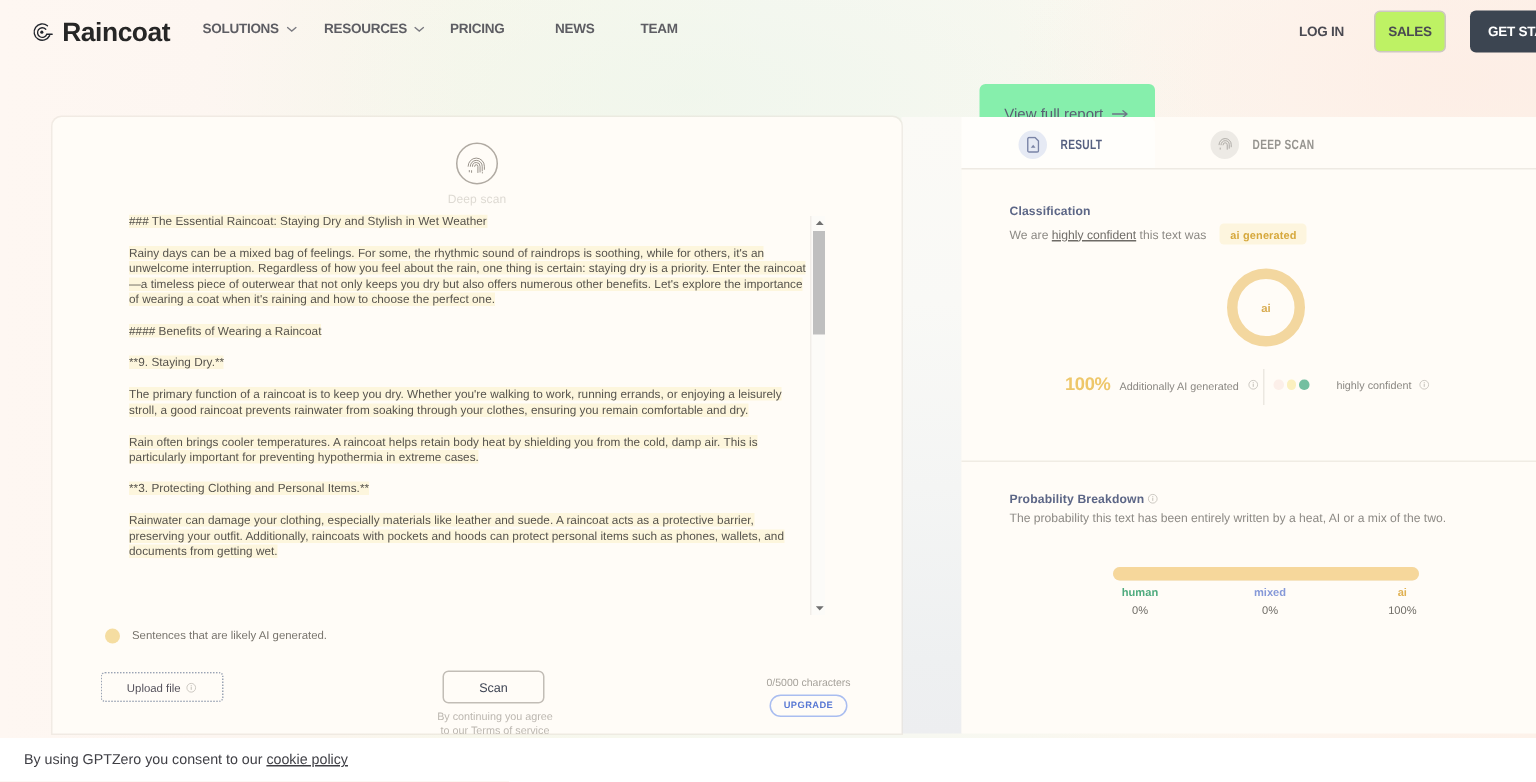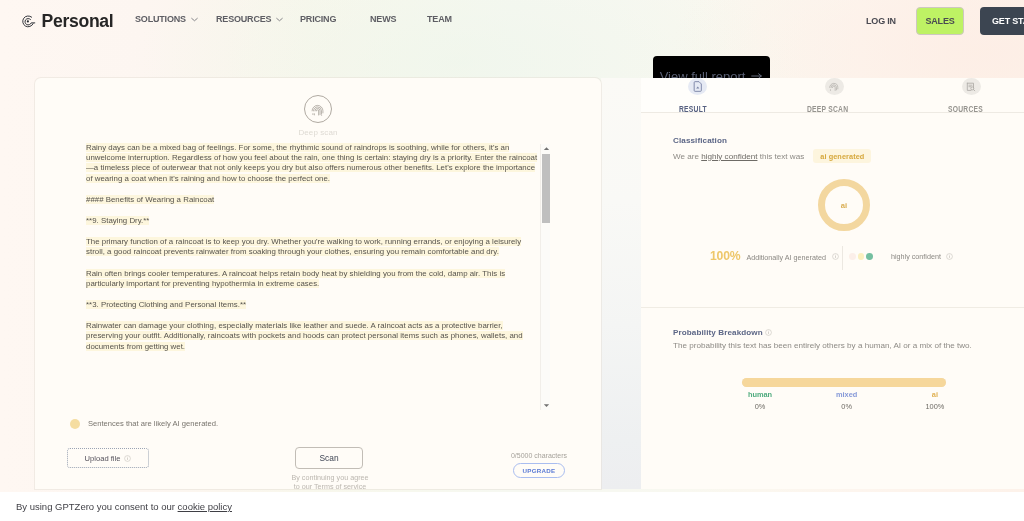--- a/index.html
+++ b/index.html
@@ -117,35 +117,35 @@
   .upgrade {
     position:absolute; left:513px; top:463px; width:52px; height:15px;
     border:1.2px solid #a9bdf0; border-radius:8px; background:#fffcf7;
     display:flex; align-items:center; justify-content:center;
     font-size:6.2px; font-weight:bold; letter-spacing:0.3px; color:#5878d4;
   }
 
   
   .view-report {
     position:absolute; left:653px; top:56px; width:117px; height:40px;
-    background:#000000; border-radius:4px 4px 0 0;
+    background:#86efac; border-radius:4px 4px 0 0;
     display:flex; align-items:center; justify-content:center; gap:6px;
-    font-size:13px; color:#595f73;
+    font-size:10px; color:#595f73;
   }
   .right-panel {
     position:absolute; left:641px; top:78px; width:383px; height:411px;
     background:#fffcf7;
   }
   .tabs { position:absolute; left:0; top:0; width:383px; height:34px; }
   .tab-active-bg {
     position:absolute; left:0; top:0; width:129px; height:34px;
     background:#fffefb; border-radius:0 5px 0 0;
   }
   .tab {
-    position:absolute; top:0; height:36px; display:flex; align-items:center; gap:9px;flex-direction:column;
+    position:absolute; top:0; height:36px; display:flex; align-items:center; gap:9px;
   }
   .tab-icon-bg {
     width:19px; height:19px; border-radius:50%; display:flex; align-items:center; justify-content:center;
   }
   .tab-label { font-size:8.9px; font-weight:bold; letter-spacing:0.3px; transform:scaleX(0.76); transform-origin:left center; }
   .tab-active .tab-icon-bg { background:#e6eaf4; }
   .tab-active .tab-label { color:#566080; }
   .tab-idle .tab-icon-bg { background:#edeae5; }
   .tab-idle .tab-label { color:#96948f; }
   .panel-divider { position:absolute; left:0; top:34px; width:383px; height:1px; background:#eeeae3; }
@@ -197,21 +197,21 @@
 
 <div class="nav">
   <div class="brand">
     <svg class="brand-logo" viewBox="0 0 24 24">
       <g fill="none" stroke="#23272e" stroke-width="1.55" stroke-linecap="round">
         <path d="M17.6 5.2 A9 9 0 1 0 20.0 16.2"></path>
         <path d="M15.7 9.0 A5.3 5.3 0 1 0 16.9 14.7 L22.8 14.7"></path>
       </g>
       <circle cx="11.4" cy="12.3" r="1.75" fill="#23272e"></circle>
     </svg>
-    <span class="brand-name">Personal</span>
+    <span class="brand-name">Raincoat</span>
   </div>
   <div class="nav-links">
     <div class="nav-link" style="left:0px">
       <span>SOLUTIONS</span>
       <svg class="caret" viewBox="0 0 10 6">
           <path d="M1 1.4 L5 4.8 L9 1.4" fill="none" stroke="#7a7a80" stroke-width="1.3" stroke-linecap="round"></path>
         </svg>
     </div>
     <div class="nav-link" style="left:81px">
       <span>RESOURCES</span>
@@ -243,20 +243,21 @@
         <path d="M7.6 20.4 v2.0"></path>
         <path d="M20.1 22.6 v0.5"></path>
       </g>
     </svg>
   </div>
 </div>
 <div class="deepscan-label">Deep scan</div>
 
 <div class="textarea-wrap">
   <div class="doc-text" id="doc-text">
+      <p><span class="hl">### The Essential Raincoat: Staying Dry and Stylish in Wet Weather</span></p>
       <p><span class="hl">Rainy days can be a mixed bag of feelings. For some, the rhythmic sound of raindrops is soothing, while for others, it's an unwelcome interruption. Regardless of how you feel about the rain, one thing is certain: staying dry is a priority. Enter the raincoat—a timeless piece of outerwear that not only keeps you dry but also offers numerous other benefits. Let's explore the importance of wearing a coat when it's raining and how to choose the perfect one.</span></p>
       <p><span class="hl">#### Benefits of Wearing a Raincoat</span></p>
       <p><span class="hl">**9. Staying Dry.**</span></p>
       <p><span class="hl">The primary function of a raincoat is to keep you dry. Whether you're walking to work, running errands, or enjoying a leisurely stroll, a good raincoat prevents rainwater from soaking through your clothes, ensuring you remain comfortable and dry.</span></p>
       <p><span class="hl">Rain often brings cooler temperatures. A raincoat helps retain body heat by shielding you from the cold, damp air. This is particularly important for preventing hypothermia in extreme cases.</span></p>
       <p><span class="hl">**3. Protecting Clothing and Personal Items.**</span></p>
       <p><span class="hl">Rainwater can damage your clothing, especially materials like leather and suede. A raincoat acts as a protective barrier, preserving your outfit. Additionally, raincoats with pockets and hoods can protect personal items such as phones, wallets, and documents from getting wet.</span></p>
     </div>
   <div class="sb">
     <div class="sb-arrow-top">
@@ -320,32 +321,20 @@
           <g fill="none" stroke="#adaaa5" stroke-width="1.5" stroke-linecap="round">
             <path d="M3.8 14.6 a9.2 9.2 0 0 1 18.4 0 v3.2"></path>
             <path d="M6.8 14.8 a6.2 6.2 0 0 1 12.4 0 v5.2"></path>
             <path d="M9.8 14.9 a3.2 3.2 0 0 1 6.4 0 v6.6"></path>
             <path d="M5.6 19.6 v1.8"></path>
           </g>
         </svg>
       </div>
       <div class="tab-label">DEEP SCAN</div>
     </div>
-    <div class="tab tab-idle" style="left:307px">
-      <div class="tab-icon-bg">
-        <svg width="10" height="10" viewBox="0 0 20 20">
-          <path d="M2.6 2.4 h12.4 v9.6" fill="none" stroke="#adaaa5" stroke-width="1.7" stroke-linejoin="round" stroke-linecap="round"></path>
-          <path d="M2.6 2.4 v14.4 h7.4" fill="none" stroke="#adaaa5" stroke-width="1.7" stroke-linejoin="round" stroke-linecap="round"></path>
-          <path d="M5.8 6.4 h6.2 M5.8 9.4 h4.2" stroke="#adaaa5" stroke-width="1.5" stroke-linecap="round"></path>
-          <circle cx="12.6" cy="12.8" r="3.0" fill="none" stroke="#adaaa5" stroke-width="1.6"></circle>
-          <path d="M14.9 15.1 L17.4 17.6" stroke="#adaaa5" stroke-width="1.8" stroke-linecap="round"></path>
-        </svg>
-      </div>
-      <div class="tab-label">SOURCES</div>
-    </div>
   </div>
   <div class="panel-divider"></div>
 </div>
 
 <div class="section" style="left:673px; top:136px;">
   <div class="sec-title">Classification</div>
 </div>
 <div class="section" style="left:673px; top:149px; display:flex; align-items:center; gap:0; white-space:pre;">
   <span class="sec-sub">We are </span>
   <span class="sec-sub" style="text-decoration:underline; color:#6e6b66;">highly confident</span>
@@ -387,21 +376,21 @@
 <div class="hr" style="top:307px;"></div>
 
 <div class="section" style="left:673px; top:328px; display:flex; align-items:center; gap:2.5px;">
   <span class="sec-title">Probability Breakdown</span>
   <svg class="info-i" viewBox="0 0 12 12">
     <circle cx="6" cy="6" r="5" fill="none" stroke="#c6c2bb" stroke-width="1"></circle>
     <rect x="5.4" y="5" width="1.2" height="3.4" fill="#c6c2bb"></rect>
     <rect x="5.4" y="3.1" width="1.2" height="1.2" fill="#c6c2bb"></rect>
   </svg>
 </div>
-<div class="sec-sub" style="position:absolute; left:673px; top:341px;">The probability this text has been entirely others by a human, AI or a mix of the two.</div>
+<div class="sec-sub" style="position:absolute; left:673px; top:341px;">The probability this text has been entirely written by a heat, AI or a mix of the two.</div>
 
 <div class="bar-track">
   <div class="bar-fill" id="bar-fill" style="width: 100%;"></div>
 </div>
 <div class="bar-legend" style="left:729px; width:62px;">
   <div class="bl-name" style="color:#4fab7e">human</div>
   <div class="bl-val">0%</div>
 </div>
 <div class="bar-legend" style="left:815.7px; width:62px;">
   <div class="bl-name" style="color:#8699d8">mixed</div>

